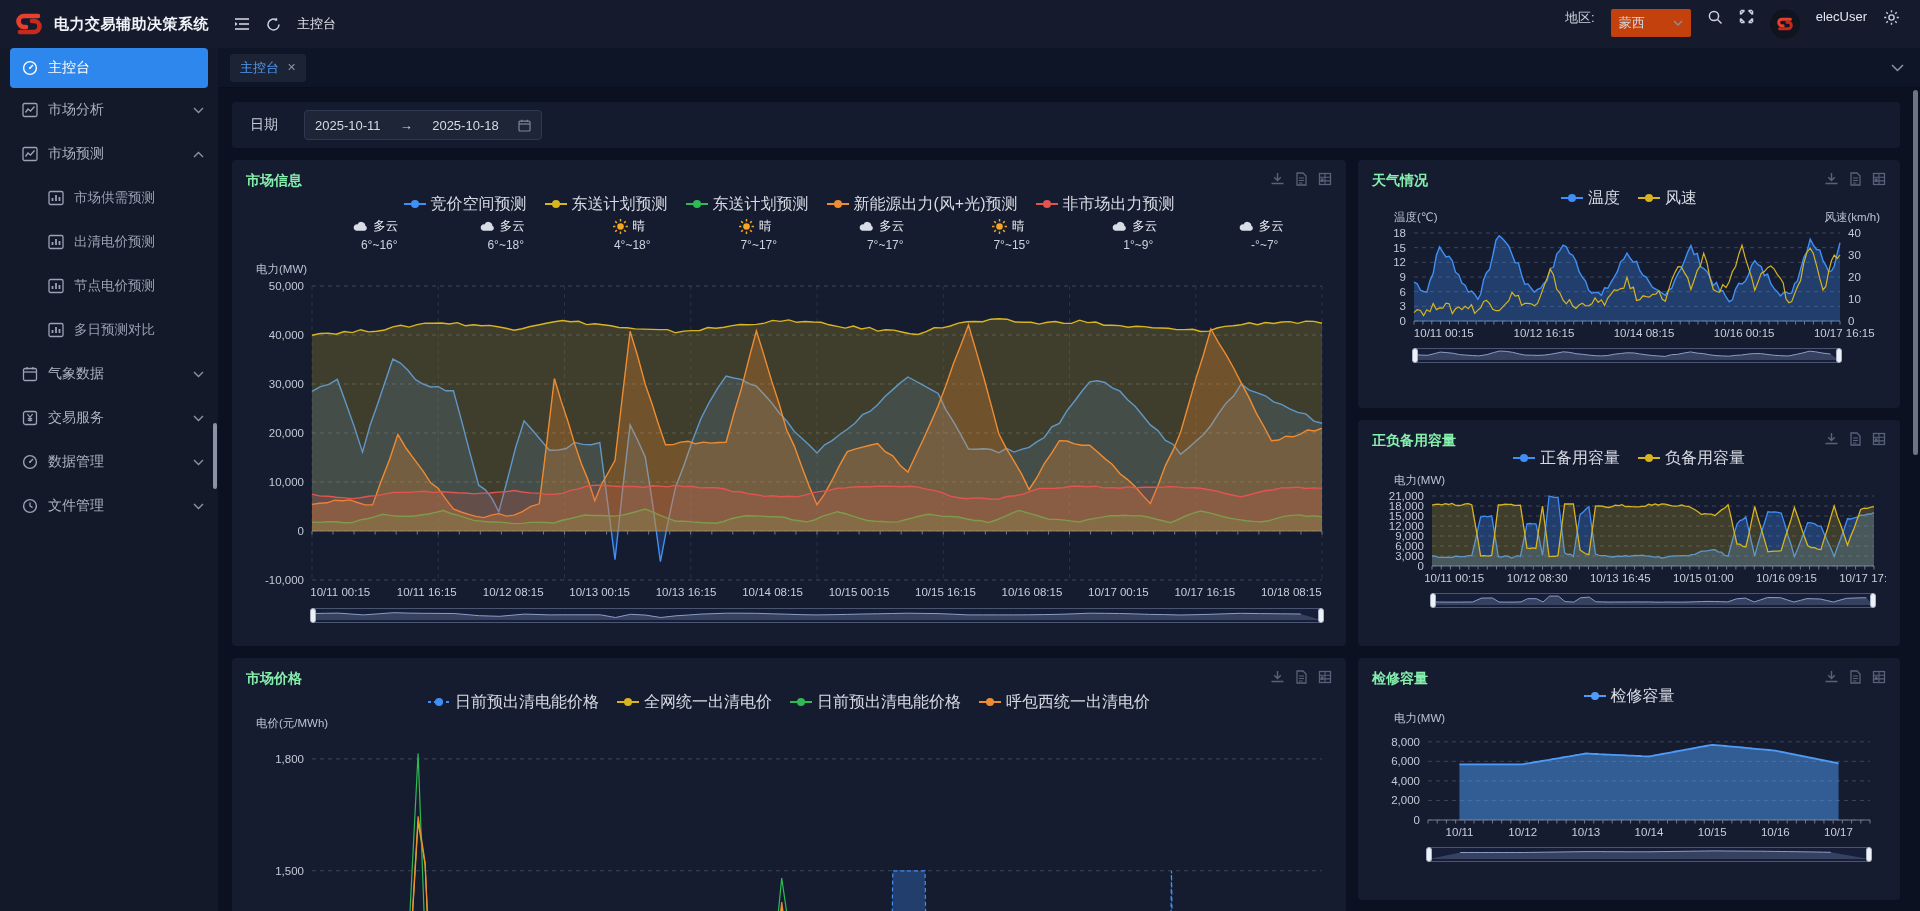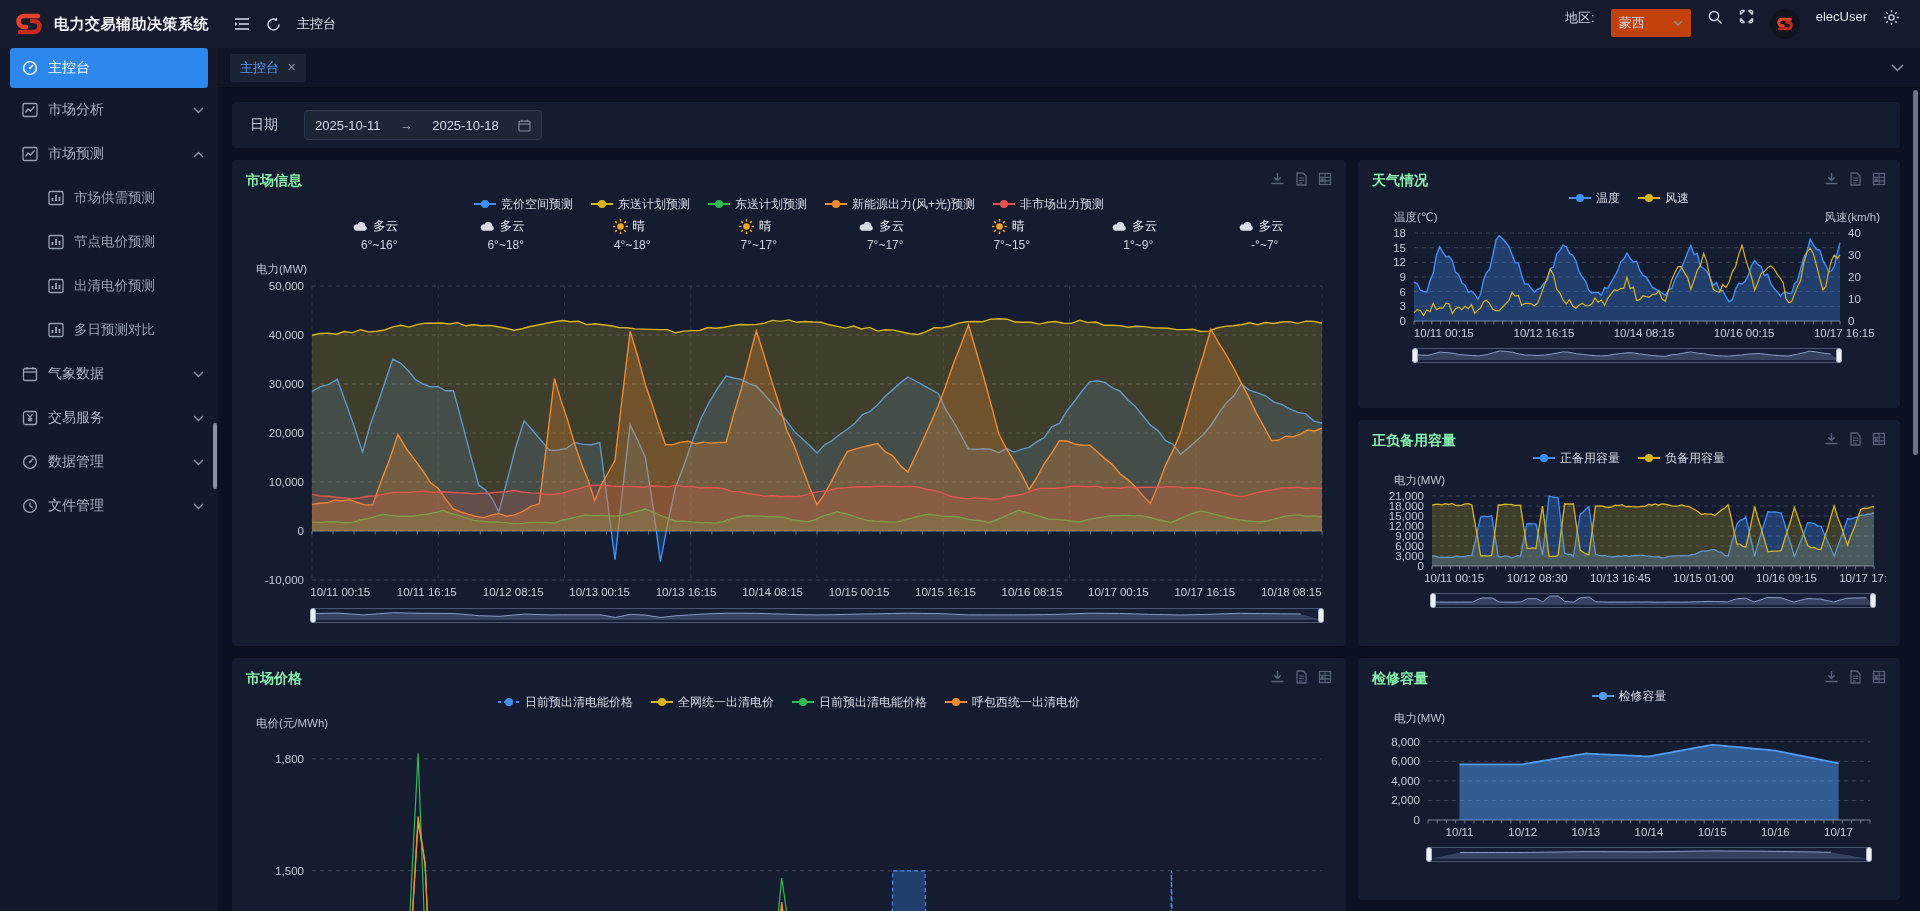--- a/index.html
+++ b/index.html
@@ -57,21 +57,21 @@
   .card { background:#151c30; border-radius:4px; padding:12px 14px; position:relative; overflow:hidden; }
   .card-head { display:flex; align-items:flex-start; }
   .card-title { font-size:14px; font-weight:700; color:#86efac; }
   .card-actions { margin-left:auto; display:flex; gap:10px; color:#58627a; }
   .card-actions .ca { cursor:pointer; }
   .legend { display:flex; justify-content:center; gap:18px; margin-top:4px; height:20px; align-items:center;}
   .lg-item { display:flex; align-items:center; gap:5px; cursor:pointer; }
   .lg-mark { width:22px; height:8px; position:relative; }
   .lg-line { position:absolute; left:0; top:3px; width:22px; height:2px; }
   .lg-dot { position:absolute; left:7px; top:0; width:8px; height:8px; border-radius:50%; }
-  .lg-text { font-size:12px; color:#d8dbe3; }
+  .lg-text { font-size:16px; color:#d8dbe3; }
   .axisname { font-size:11.5px; color:#bcc2d0; }
   .wstrip { display:flex; margin:4px 8px 2px 66px; height:46px; }
   .wcell { flex:1; display:flex; flex-direction:column; align-items:center; }
   .wtop { display:flex; align-items:center; gap:4px; font-size:12.5px; color:#e8ebf1; }
   .wtemp { font-size:12px; color:#cdd3de; margin-top:3px;margin-left:8px; }
   .dz { position:relative; height:15px; background:#171f38; border:1px solid #4a5572; border-radius:3px; }
   .dz svg { position:absolute; left:0; top:0; }
   .dz .hdl { position:absolute; top:-1px; width:6px; height:15px; background:#eef1f6; border:1px solid #aab3c6;
     border-radius:3px; cursor:ew-resize; }
   .main-scroll { position:absolute; right:2px; top:90px; width:5px; height:365px; background:#7f8696;
@@ -199,30 +199,30 @@
         </span>
     <span class="mi-label">市场供需预测</span>
       </div>
       <div class="menu-item child">
         <span class="mi-icon">
           <svg width="16" height="16" viewBox="0 0 16 16">
             <rect x="1" y="1.5" width="14" height="13" rx="1.5" fill="none" stroke="currentColor" stroke-width="1.3"></rect>
             <path d="M4.5 11 V8 M8 11 V5 M11.5 11 V7" stroke="currentColor" stroke-width="1.8"></path>
           </svg>
         </span>
-    <span class="mi-label">节点电价预测</span>
+    <span class="mi-label">出清电价预测</span>
       </div>
       <div class="menu-item child">
         <span class="mi-icon">
           <svg width="16" height="16" viewBox="0 0 16 16">
             <rect x="1" y="1.5" width="14" height="13" rx="1.5" fill="none" stroke="currentColor" stroke-width="1.3"></rect>
             <path d="M4.5 11 V8 M8 11 V5 M11.5 11 V7" stroke="currentColor" stroke-width="1.8"></path>
           </svg>
         </span>
-    <span class="mi-label">出清电价预测</span>
+    <span class="mi-label">节点电价预测</span>
       </div>
       <div class="menu-item child">
         <span class="mi-icon">
           <svg width="16" height="16" viewBox="0 0 16 16">
             <rect x="1" y="1.5" width="14" height="13" rx="1.5" fill="none" stroke="currentColor" stroke-width="1.3"></rect>
             <path d="M4.5 11 V8 M8 11 V5 M11.5 11 V7" stroke="currentColor" stroke-width="1.8"></path>
           </svg>
         </span>
     <span class="mi-label">多日预测对比</span>
       </div>

